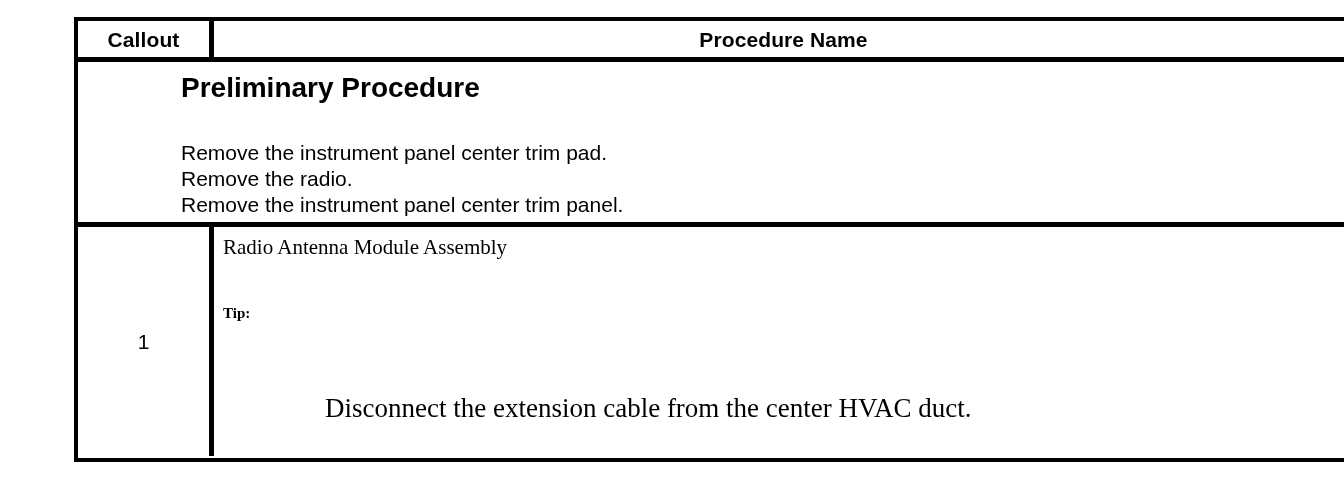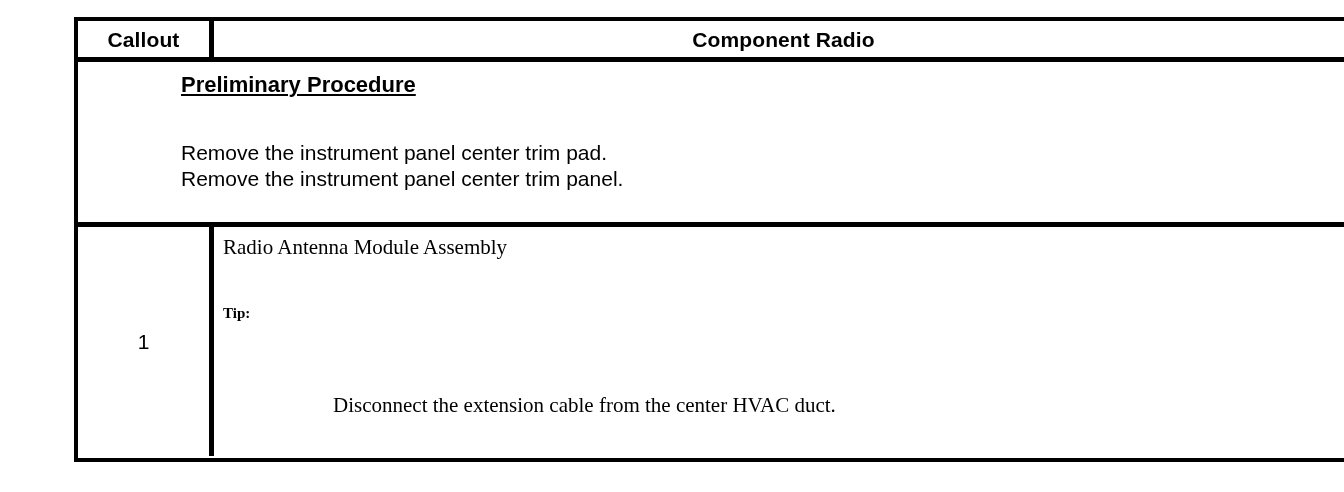--- a/index.html
+++ b/index.html
@@ -101,25 +101,24 @@
     position: absolute;
     left: 103px;
     top: 0;
     right: 0;
     bottom: 0;
   }
   .prelim-title {
     position: absolute;
     left: 0;
     top: 12px;
-    font-size: 22px;
+    font-size: 28px;
     font-weight: bold;
     line-height: 1;
     white-space: nowrap;
-    text-decoration: underline;
   }
   .prelim-list {
     position: absolute;
     left: 0;
     top: 78px;
     font-size: 21px;
     font-weight: normal;
     line-height: 26px;
     white-space: nowrap;
   }
@@ -156,49 +155,50 @@
     position: absolute;
     left: 98px;
     top: 108px;
     font-size: 21px;
     font-weight: normal;
     line-height: 1;
     white-space: nowrap;
   }
   .tip-line-2 {
     position: absolute;
-    left: 110px;
+    left: 102px;
     top: 168px;
-    font-size: 21px;
+    font-size: 27px;
     font-weight: normal;
     line-height: 1;
     white-space: nowrap;
   }
 </style>
 </head>
 <body>
 
 <div class="page">
 
   <div class="proc-table">
 
     <div class="row row-header">
       <div class="col-callout">
         <span class="hdr-text">Callout</span>
       </div>
       <div class="col-component hdr">
-        <span class="hdr-text">Component Radio</span>
+        <span class="hdr-text">Procedure Name</span>
       </div>
     </div>
 
     <div class="row row-prelim">
       <div class="prelim-body">
         <div class="prelim-title">Preliminary Procedure</div>
         <div class="prelim-list">
           <div>Remove the instrument panel center trim pad.</div>
+          <div>Remove the radio.</div>
           <div>Remove the instrument panel center trim panel.</div>
         </div>
       </div>
     </div>
 
     <div class="row row-callout">
       <div class="col-callout">
         <span class="callout-num">1</span>
       </div>
       <div class="col-component">

